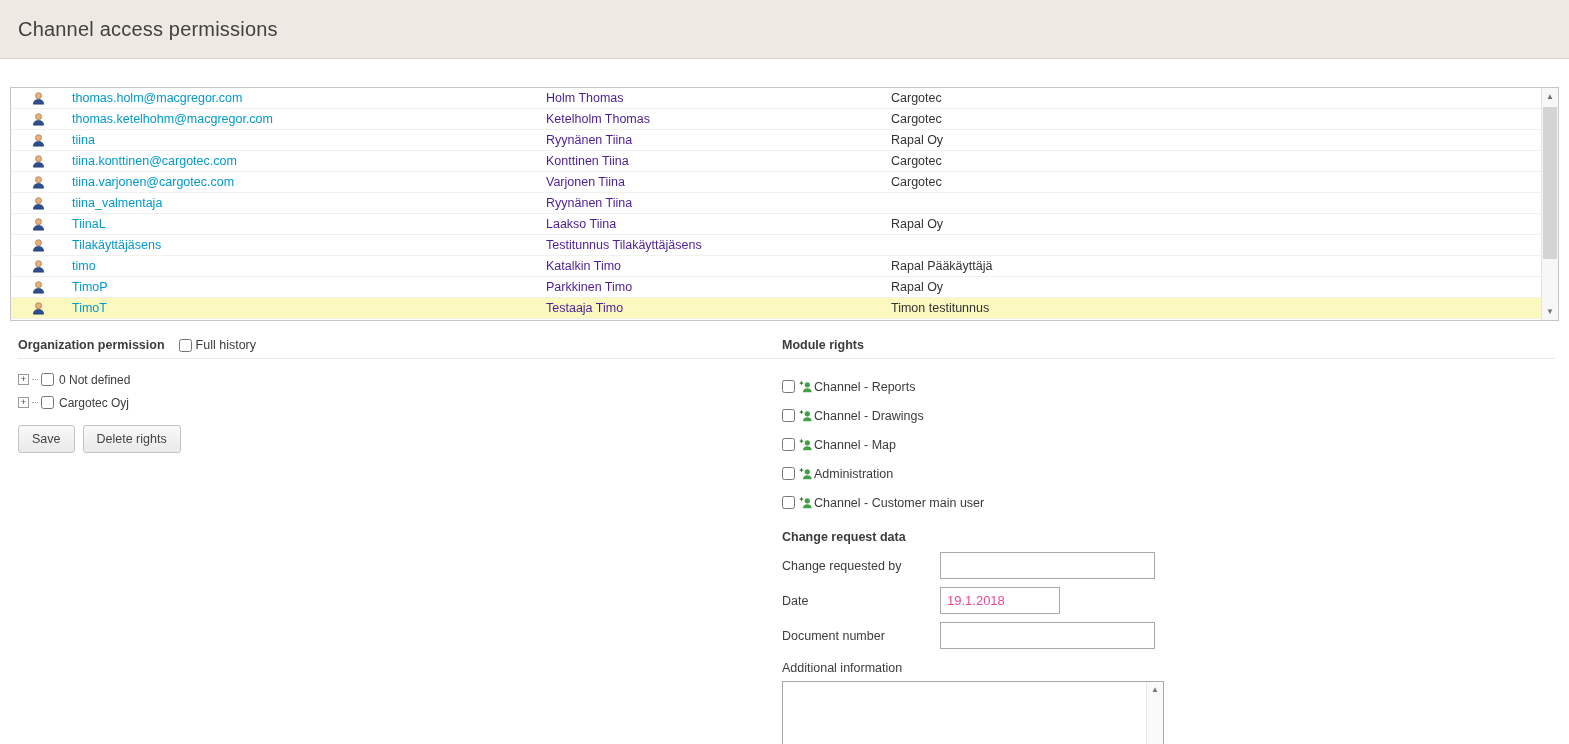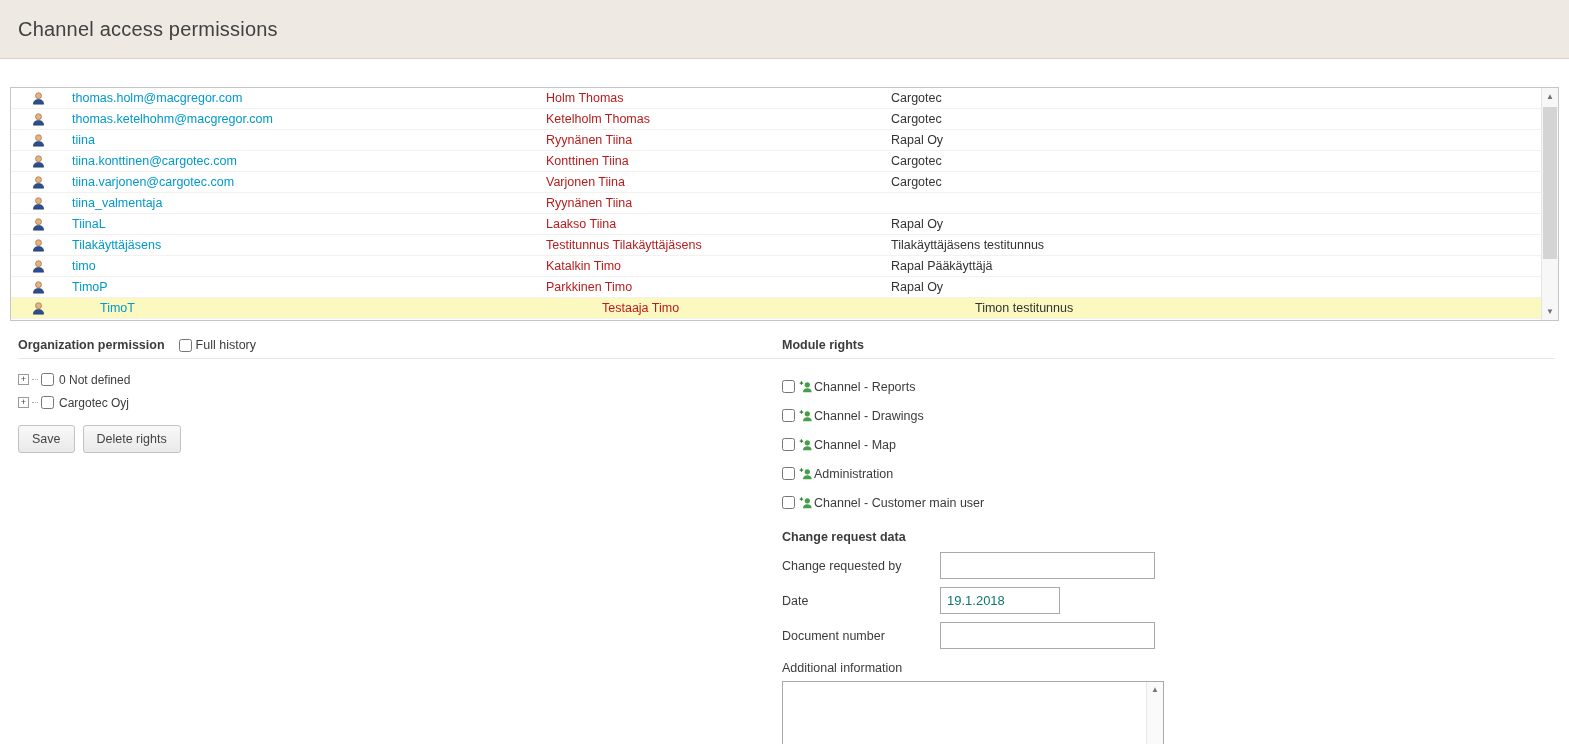--- a/index.html
+++ b/index.html
@@ -6,25 +6,25 @@
   html,body { width:1569px; height:744px; background:#ffffff; font-family:"Liberation Sans", sans-serif; overflow:hidden; }
 
   
   .header { height:59px; display:flex; align-items:center; padding:0 18px; background:#eeeae3; border-bottom:1px solid #d8d4cb; }
   .title { font-size:20px; color:#414141; letter-spacing:0.2px; }
 
   
   .table-wrap { margin:28px 10px 0 10px; border:1px solid #c6c6c6; height:234px; position:relative; background:#fff; overflow:hidden; }
   .table-body { padding-right:17px; }
   .trow { display:flex; align-items:center; height:21px; border-bottom:1px solid #f1f1ee; padding-left:20px; font-size:12.5px; cursor:pointer; }
-  .trow.selected { background:#fbf9c0;gap:28px; }
+  .trow.selected { background:#fbf9c0; }
   .usericon { width:15px; height:15px; display:inline-flex; margin-right:0; flex:0 0 15px; }
   .cell { overflow:hidden; white-space:nowrap; }
   .cell.user { width:474px; margin-left:26px; color:#0099cc; text-decoration:none; }
-  .cell.name { width:345px; color:#b91c1c; }
+  .cell.name { width:345px; color:#4c1d95; }
   .cell.org  { flex:1; color:#333; }
 
   
   .scrollbar { position:absolute; top:0; right:0; bottom:0; width:17px; background:#f7f7f7; border-left:1px solid #e4e4e4; }
   .sb-btn { height:17px; display:flex; align-items:center; justify-content:center; font-size:8px; color:#6f6f6f; cursor:pointer; }
   .sb-btn.down { position:absolute; bottom:0; left:0; right:0; }
   .sb-thumb { position:absolute; top:19px; left:1px; right:1px; height:152px; background:#d4d4d4; cursor:pointer; }
 
   
   .bottom { display:flex; padding:0 14px 0 10px; margin-top:17px; }
@@ -44,21 +44,21 @@
   .btn { padding:6px 13px; font-size:12.5px; color:#444; background:linear-gradient(#f9f9f9,#e9e9e9); border:1px solid #c3c3c3; border-radius:3px; cursor:pointer; }
 
   .modules { margin-top:13px; }
   .module-row { display:flex; align-items:center; height:29px; font-size:12.5px; color:#3c3c3c; cursor:pointer; }
   .module-row input { margin-right:4px; }
   .green-person { width:14px; height:14px; display:inline-flex; margin-right:1px; }
 
   .section-title { font-weight:bold; font-size:12.5px; color:#3c3c3c; margin-top:13px; }
   .field-row { display:flex; align-items:center; margin-top:8px; }
   .field-row label { width:158px; font-size:12.5px; color:#3c3c3c; }
-  .txt { height:27px; border:1px solid #a9a9a9; padding:0 6px; font-size:13px; color:#0f766e; background:#fff; }
+  .txt { height:27px; border:1px solid #a9a9a9; padding:0 6px; font-size:13px; color:#ec4899; background:#fff; }
   .w215 { width:215px; }
   .w120 { width:120px; }
 
   .addinfo-label { font-size:12.5px; color:#3c3c3c; margin-top:12px; }
   .ta-wrap { position:relative; width:382px; margin-top:6px; }
   .ta-wrap textarea { width:100%; height:73px; border:1px solid #a9a9a9; resize:none; font-family:"Liberation Sans", sans-serif; font-size:13px; padding:4px 22px 4px 6px; }
   .fake-scroll { position:absolute; top:1px; right:1px; bottom:2px; width:17px; background:#fafafa; border-left:1px solid #e8e8e8; display:flex; flex-direction:column; justify-content:space-between; align-items:center; padding:3px 0; font-size:8px; color:#777; }
 </style>
 </head>
 <body>
@@ -155,21 +155,20 @@
 
       <div class="trow">
         <span class="usericon">
           <svg width="15" height="15" viewBox="0 0 16 16">
             <circle cx="8" cy="5" r="3.2" fill="#e8b27d" stroke="#8a5a2b" stroke-width="0.6"></circle>
             <path d="M2.5 14 C2.5 10.5 5 9 8 9 C11 9 13.5 10.5 13.5 14 Z" fill="#2e4f8f" stroke="#1d3460" stroke-width="0.6"></path>
           </svg>
         </span>
         <a class="cell user" href="#">Tilakäyttäjäsens</a>
         <span class="cell name">Testitunnus Tilakäyttäjäsens</span>
-        <span class="cell org">Tilakäyttäjäsens testitunnus</span>
       </div>
 
       <div class="trow">
         <span class="usericon">
           <svg width="15" height="15" viewBox="0 0 16 16">
             <circle cx="8" cy="5" r="3.2" fill="#e8b27d" stroke="#8a5a2b" stroke-width="0.6"></circle>
             <path d="M2.5 14 C2.5 10.5 5 9 8 9 C11 9 13.5 10.5 13.5 14 Z" fill="#2e4f8f" stroke="#1d3460" stroke-width="0.6"></path>
           </svg>
         </span>
         <a class="cell user" href="#">timo</a>

